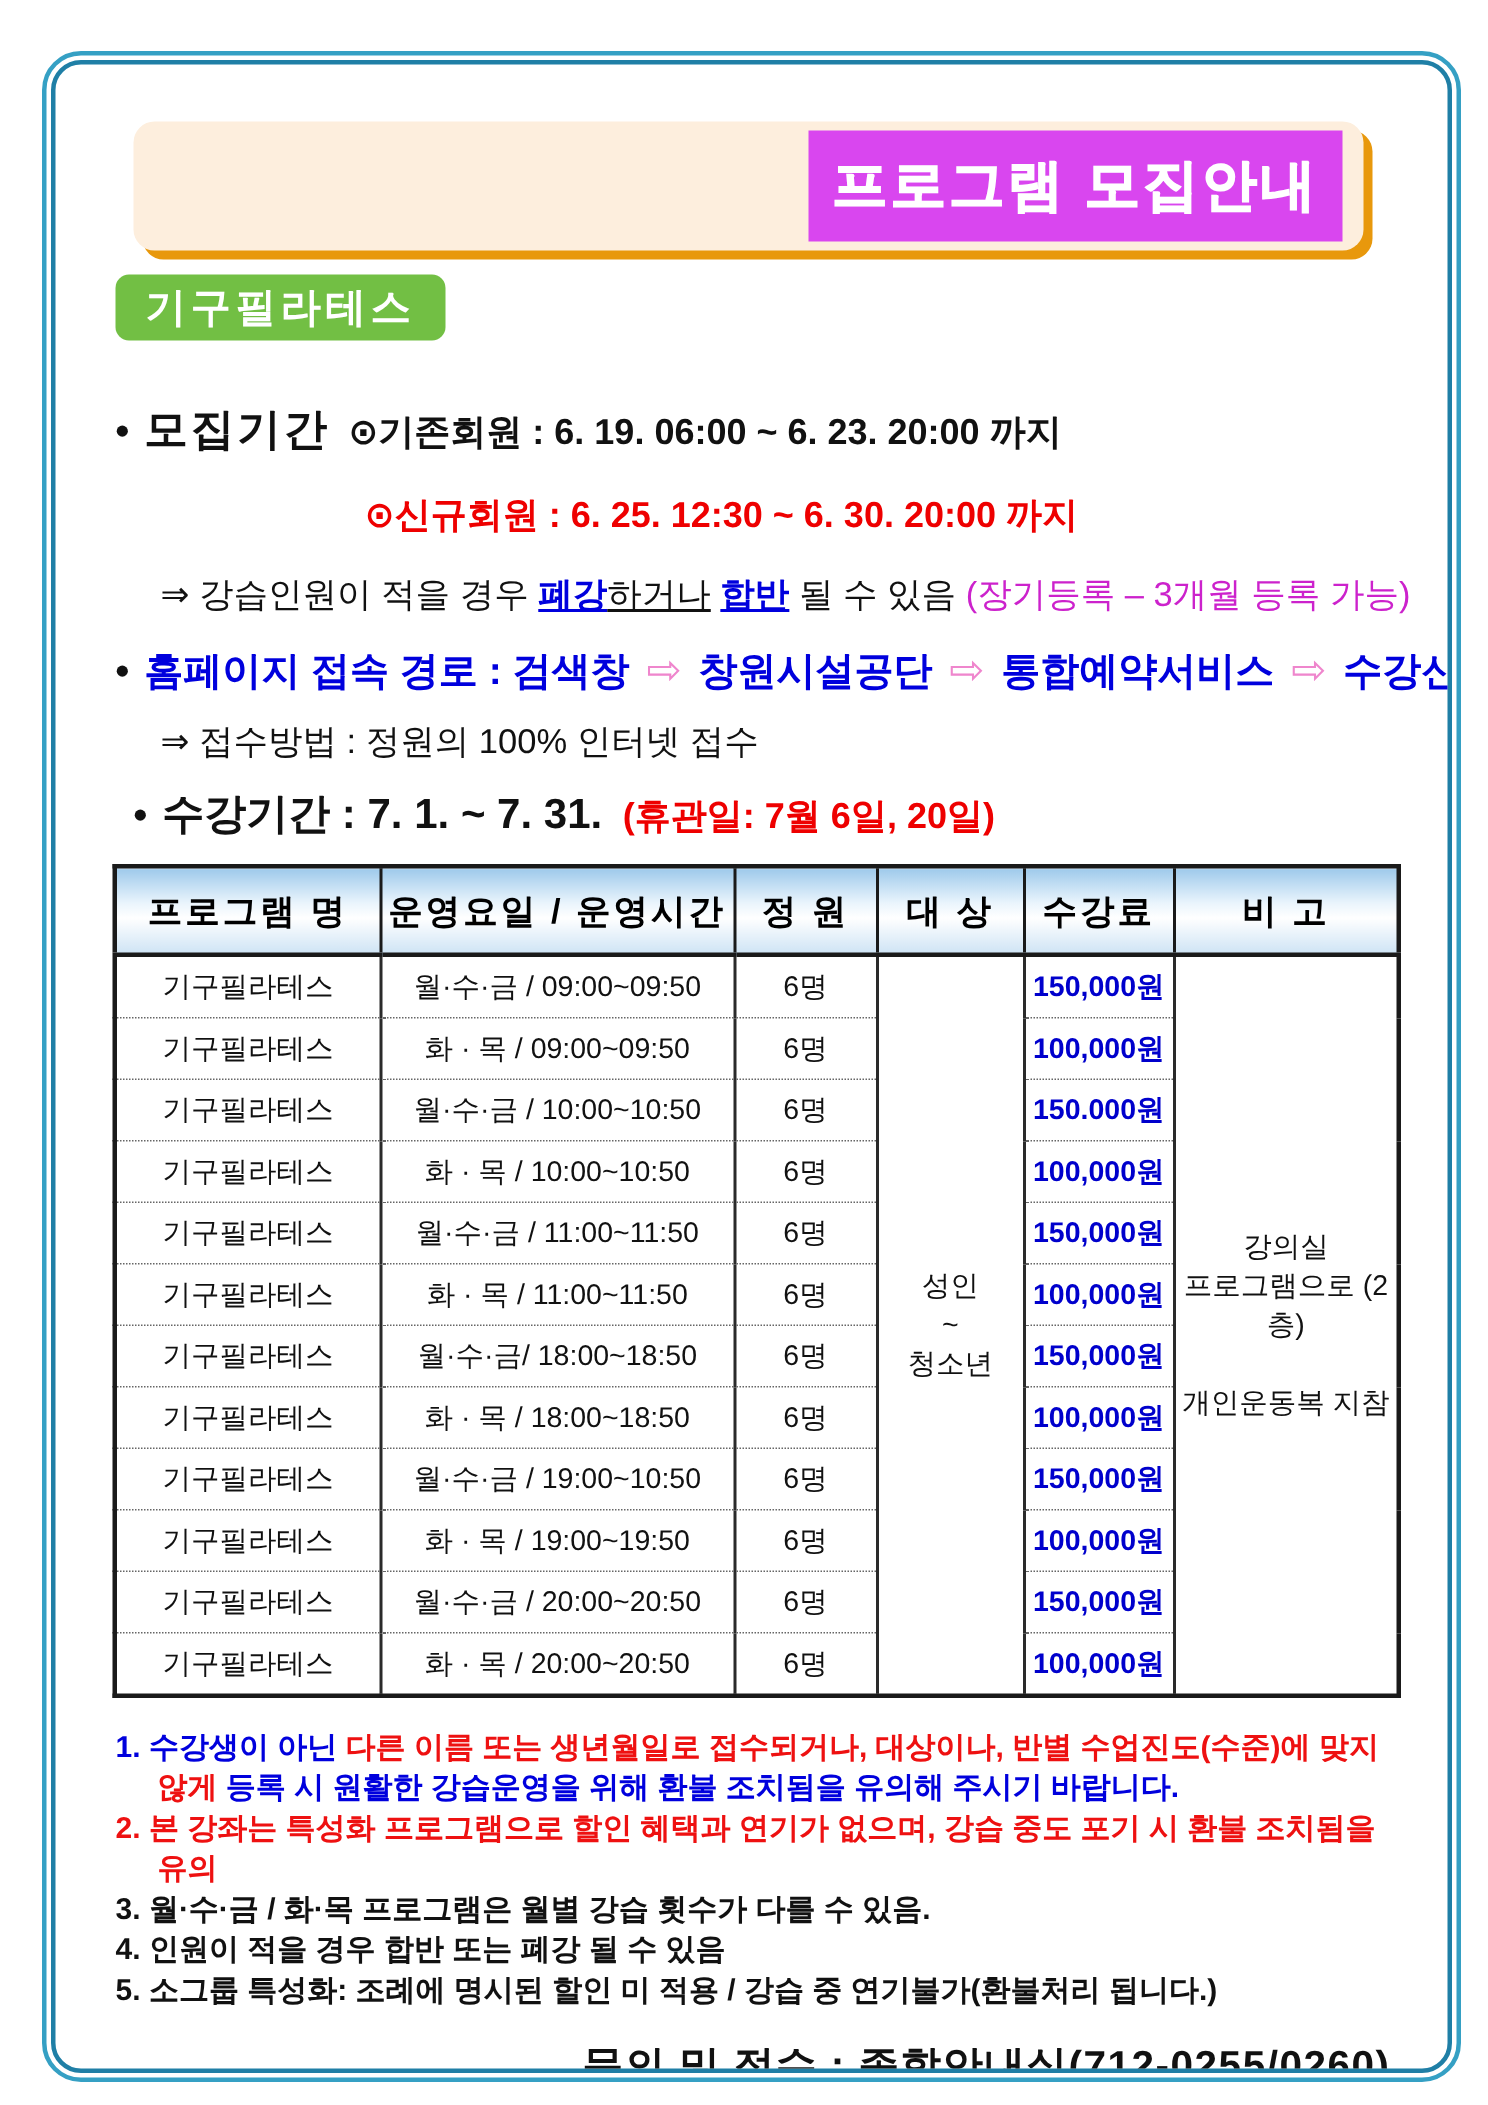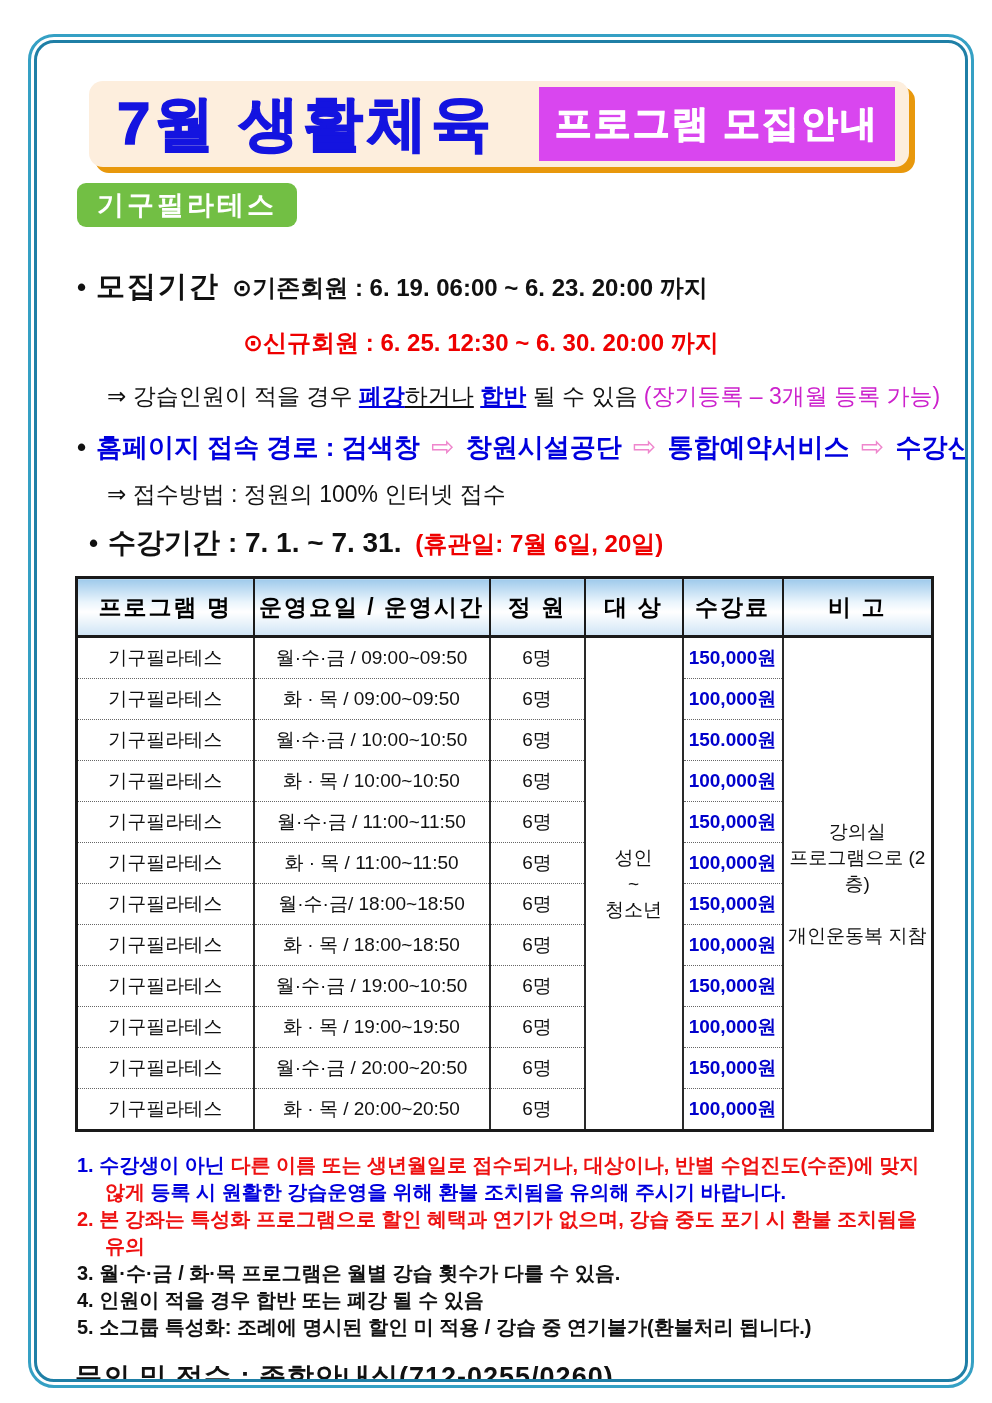--- a/index.html
+++ b/index.html
@@ -54,30 +54,29 @@
   td.c-note{font-size:19px;line-height:26px;}
   .gap{height:26px;}
 
   
   .fns{margin:20px 0 0 2px;}
   .fn{font-size:20px;font-weight:bold;line-height:27px;padding-left:28px;text-indent:-28px;}
   .blue{color:#0000dd;}
   .red{color:#ee1111;}
 
   
-  .contact{margin-top:18px;text-align:left;font-size:27px;font-weight:bold;letter-spacing:1px;}
+  .contact{margin-top:18px;text-align:right;font-size:27px;font-weight:bold;letter-spacing:1px;}
 </style>
 </head>
 <body>
 
 <div class="frame-outer">
 <div class="frame-inner">
 
   <div class="banner">
-    <span class="banner-main">7월 생활체육</span>
     <span class="banner-sub">프로그램 모집안내</span>
   </div>
 
   <div>
     <span class="chip">기구필라테스</span>
   </div>
 
   <div class="sec s-recruit">
     <span class="bullet">•</span><span class="lbl-big">모집기간</span><span class="recruit-exist">⊙기존회원 : 6. 19. 06:00 ~ 6. 23. 20:00 까지</span>
   </div>

